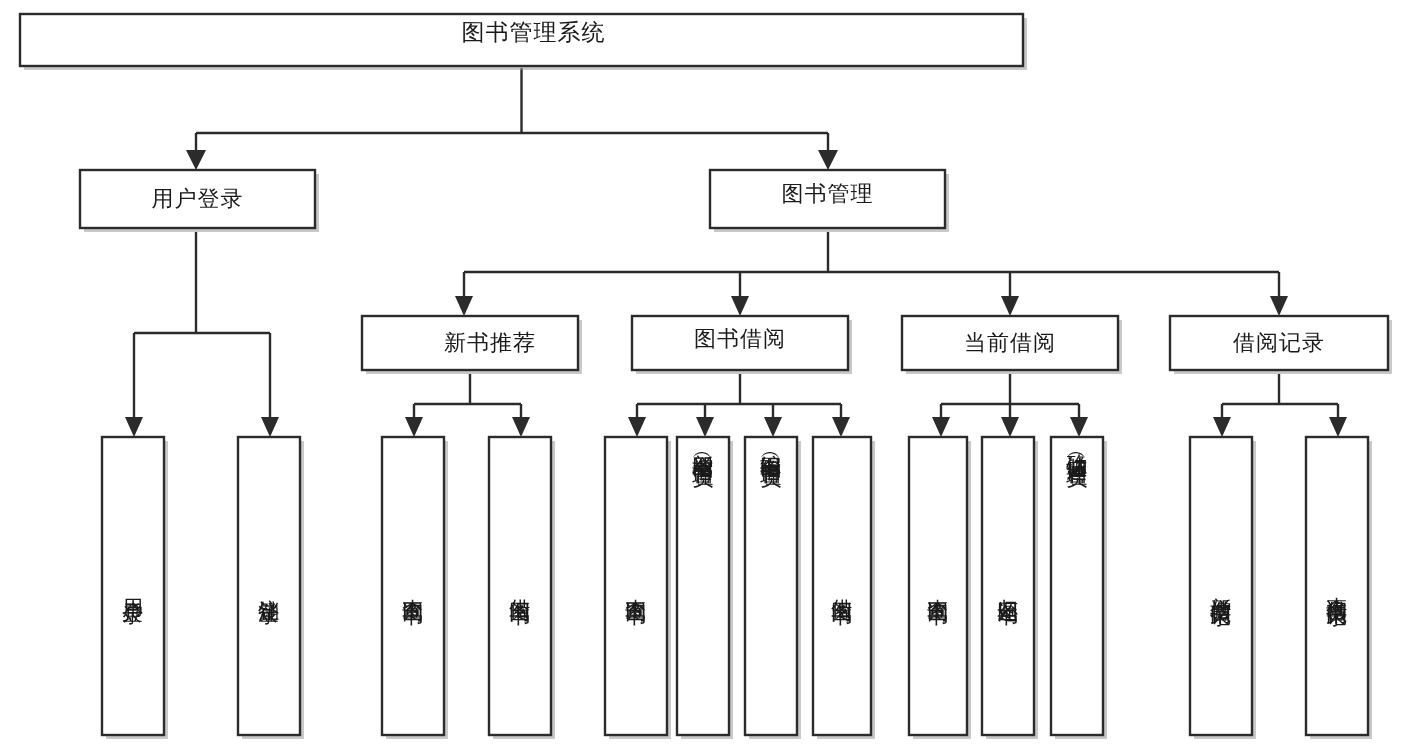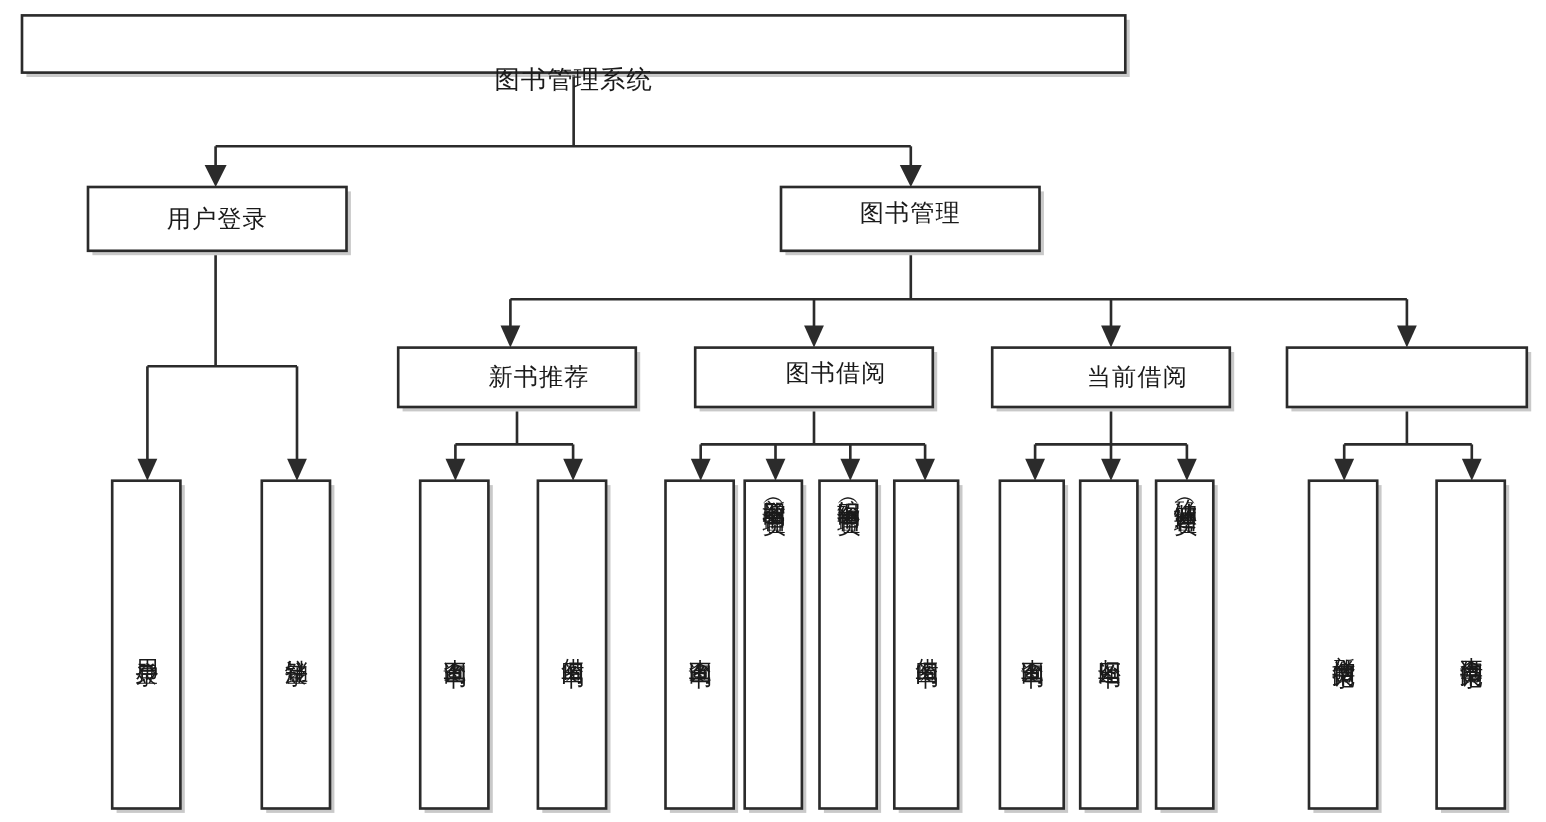--- a/index.html
+++ b/index.html
@@ -257,39 +257,42 @@
       <rect class="node-box-shadow" x="1194" y="441" width="62" height="298"></rect>
       <rect class="node-box" x="1190" y="437" width="62" height="298"></rect>
     </g>
     <g>
       <rect class="node-box-shadow" x="1310" y="441" width="62" height="298"></rect>
       <rect class="node-box" x="1306" y="437" width="62" height="298"></rect>
     </g>
 
   </svg>
 
-  <div class="horiz-label-wrap" style="left:20px; top:14px; width:1003px; height:36px;margin-top:40px;">
+  <div class="horiz-label-wrap" style="left:32px; top:14px; width:1003px; height:36px;">
     <span class="horiz-label title-label">图书管理系统</span>
   </div>
 
   <div class="horiz-label-wrap" style="left:80px; top:170px; width:235px; height:58px;">
     <span class="horiz-label">用户登录</span>
   </div>
   <div class="horiz-label-wrap" style="left:710px; top:170px; width:235px; height:48px;">
     <span class="horiz-label">图书管理</span>
   </div>
 
   <div class="horiz-label-wrap" style="left:362px; top:316px; width:256px; height:54px;">
     <span class="horiz-label">新书推荐</span>
   </div>
-  <div class="horiz-label-wrap" style="left:632px; top:316px; width:216px; height:46px;padding-left:20px;">
+  <div class="horiz-label-wrap" style="left:632px; top:316px; width:216px; height:46px;">
     <span class="horiz-label">图书借阅</span>
   </div>
-  <div class="horiz-label-wrap" style="left:902px; top:316px; width:216px; height:54px;margin-left:24px;">
+  <div class="horiz-label-wrap" style="left:902px; top:316px; width:216px; height:54px;">
     <span class="horiz-label">当前借阅</span>
+  </div>
+  <div class="horiz-label-wrap" style="left:1170px; top:316px; width:218px; height:54px;">
+    <span class="horiz-label">借阅记录</span>
   </div>
 
   <div class="vert-label-wrap" style="left:102px; top:437px; width:62px; height:298px;">
     <span class="vert-label">用户登录</span>
   </div>
   <div class="vert-label-wrap" style="left:238px; top:437px; width:62px; height:298px;">
     <span class="vert-label">注销登录</span>
   </div>
 
   <div class="vert-label-wrap" style="left:382px; top:437px; width:62px; height:298px;">

